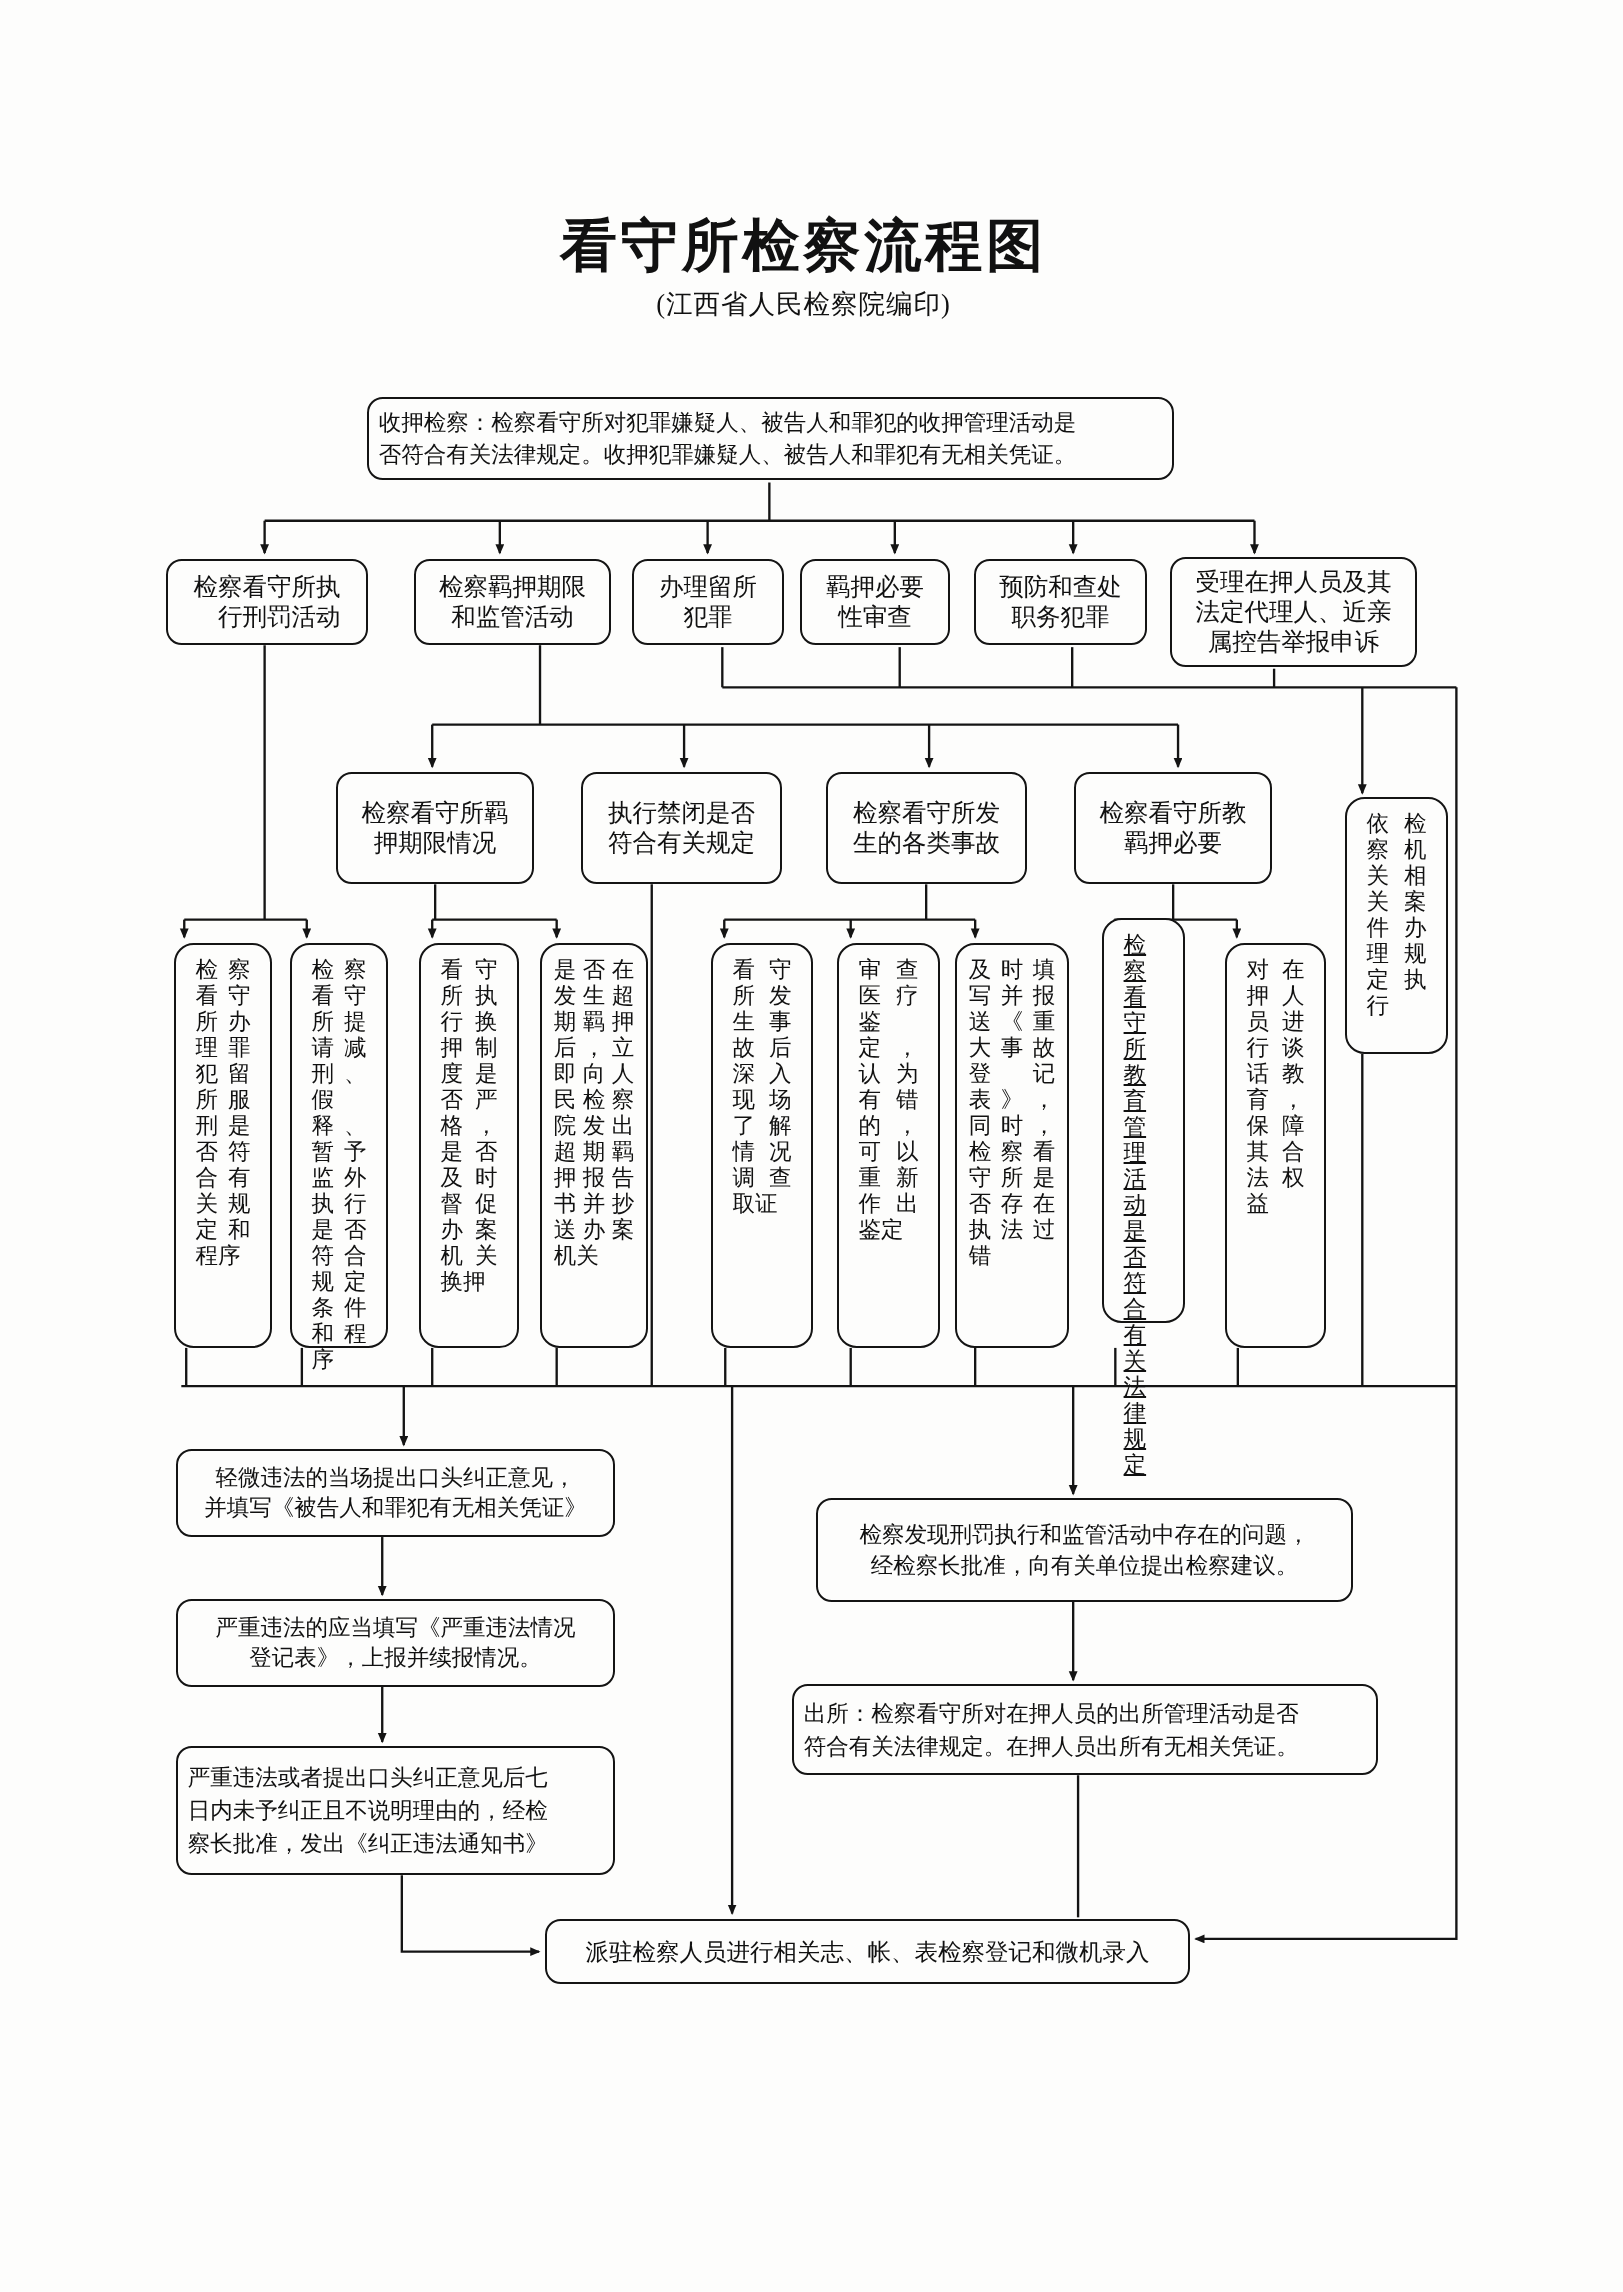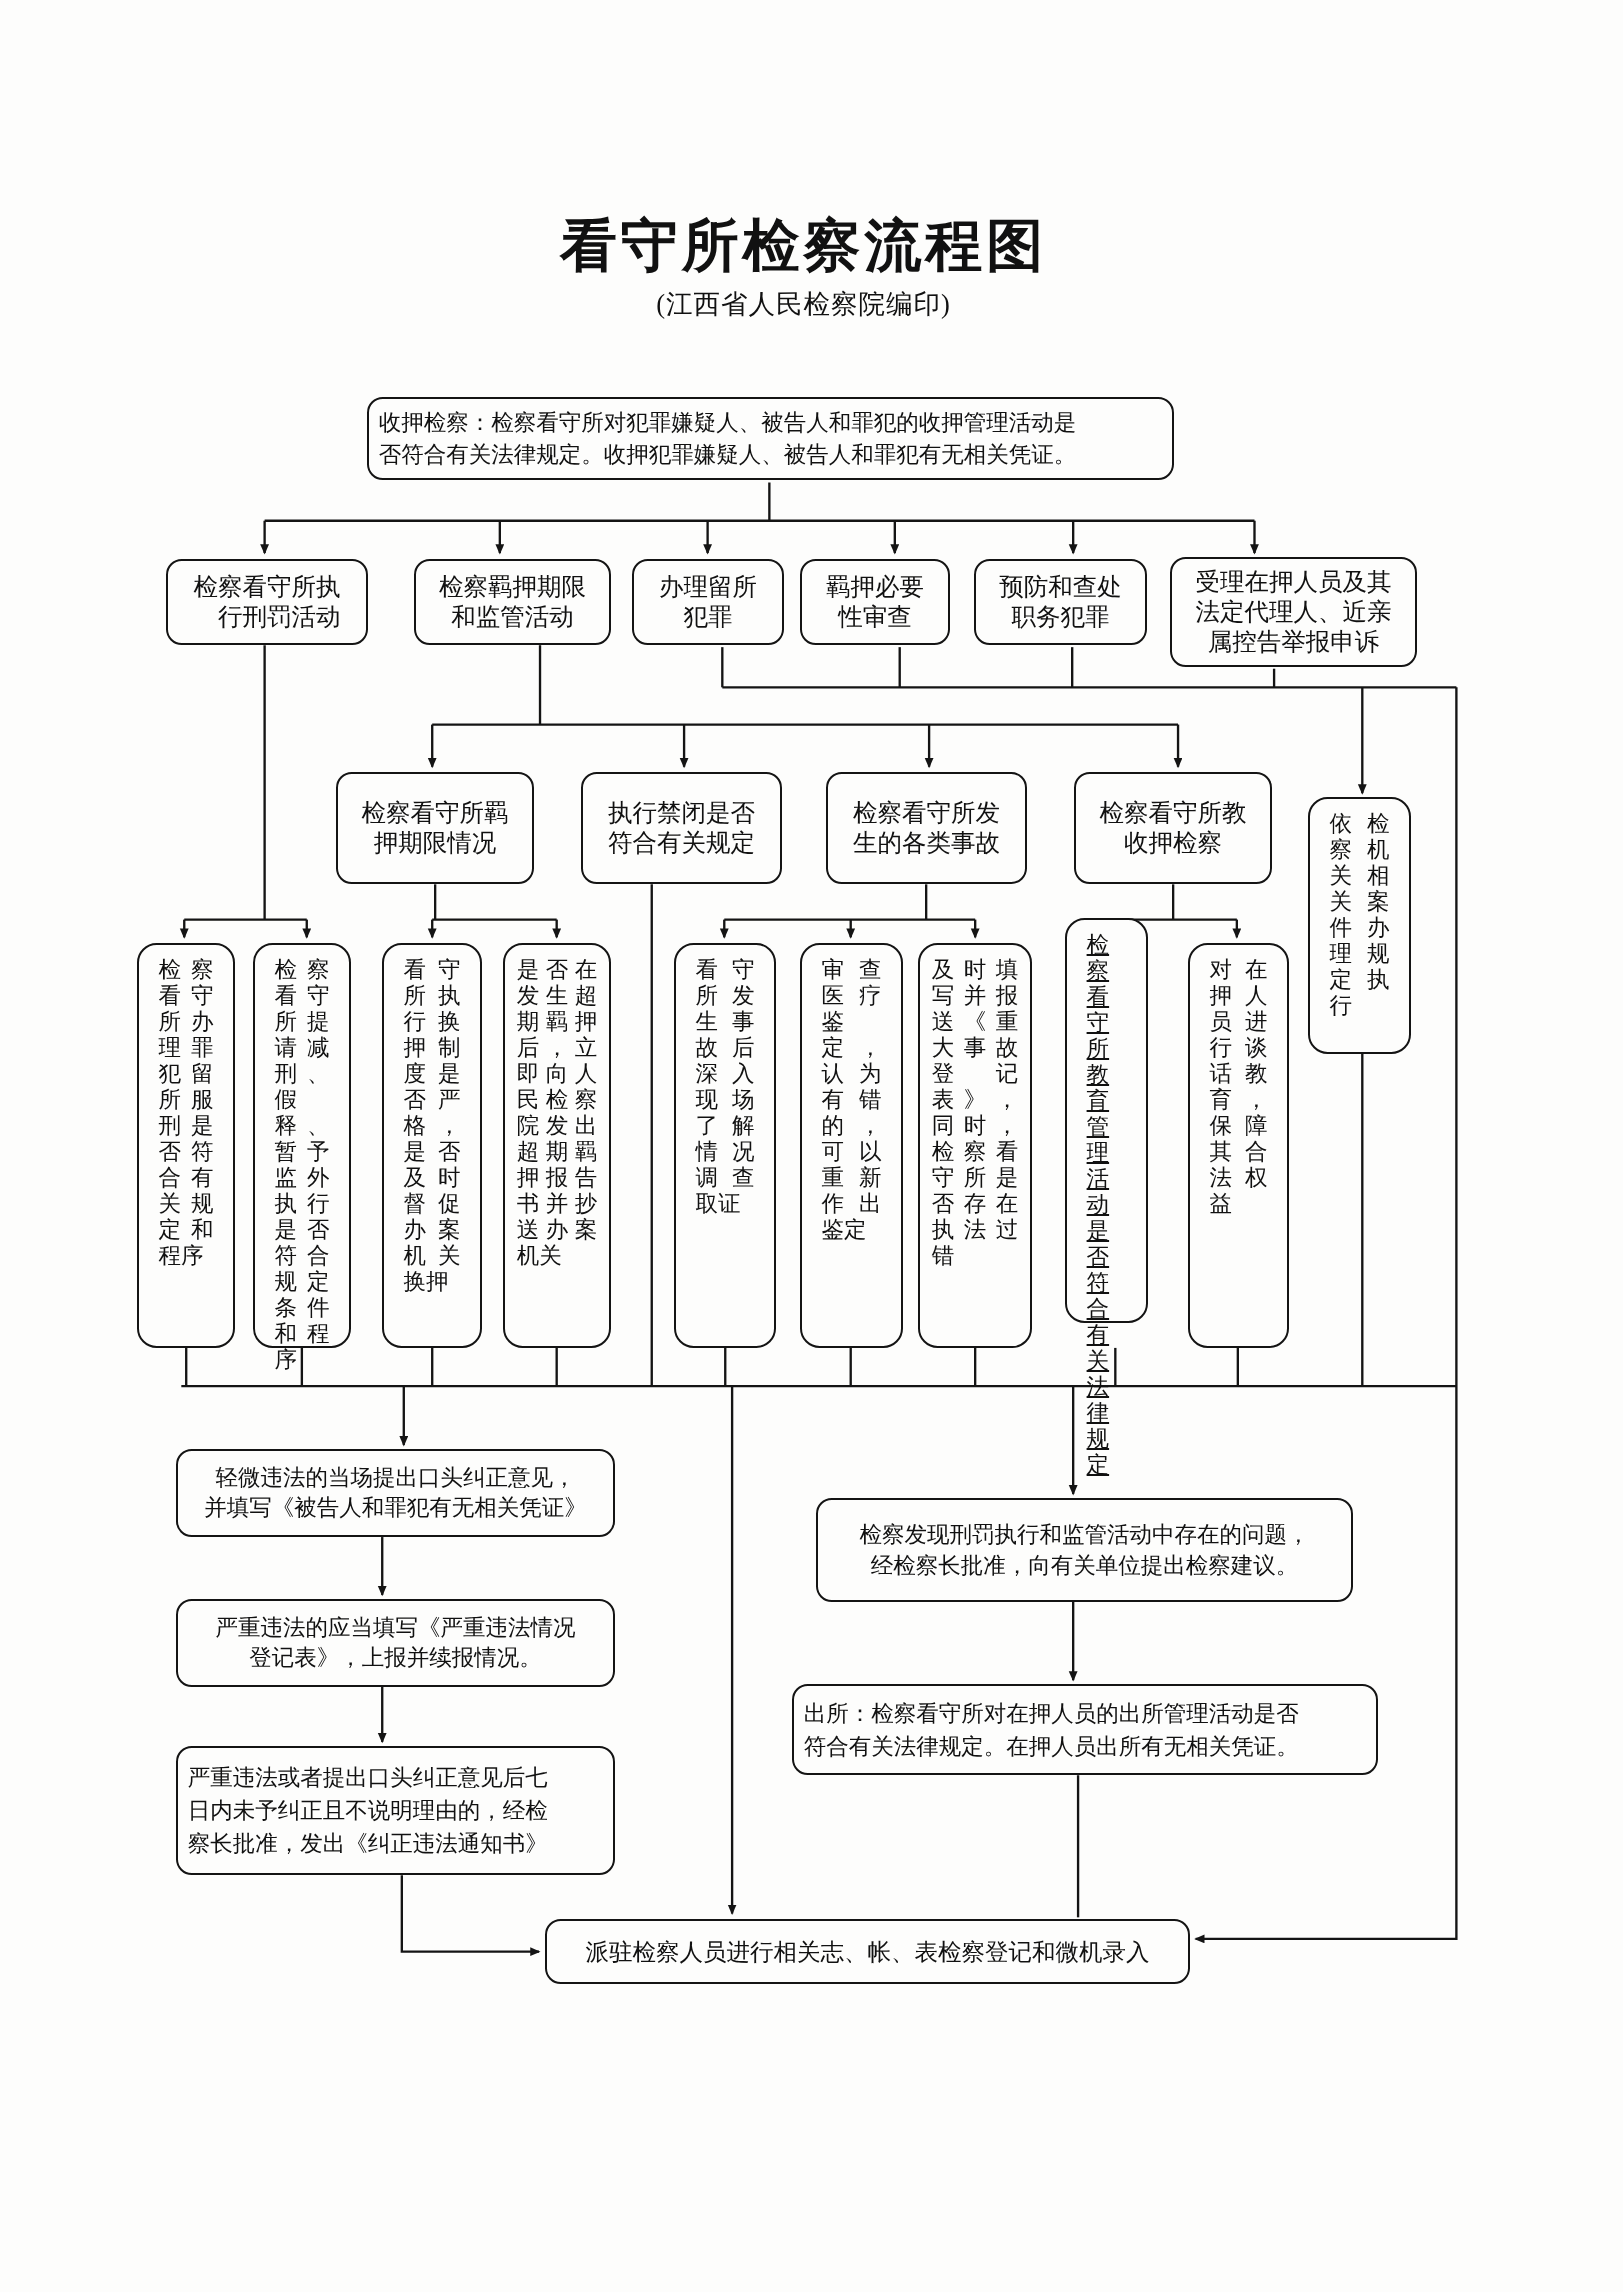--- a/index.html
+++ b/index.html
@@ -9,21 +9,21 @@
          font-size:57px;font-weight:700;letter-spacing:3.9px;}
   #subtitle{position:absolute;left:0;top:286px;width:1607px;text-align:center;
             font-size:26.5px;letter-spacing:1px;}
   #wires{position:absolute;left:0;top:0;width:1623px;height:2293px;}
   .node{position:absolute;box-sizing:border-box;border:2.5px solid #141414;border-radius:15.7px;
         background:#fdfdfc;display:flex;align-items:center;justify-content:center;
         white-space:pre-line;text-align:center;line-height:30px;font-size:24.5px;padding:5.9px 9.8px;}
   .node.left{text-align:left;justify-content:flex-start;}
   .node.narrow,.node.narrow3{display:block;text-align:justify;text-justify:inter-character;
         word-break:break-all;white-space:normal;border-radius:19.6px;
-        font-size:22.5px;line-height:26px;padding:11.8px 19.6px 0 19.6px;}
+        font-size:22.5px;line-height:26px;padding:11.8px 19.6px 0 19.6px;margin-left:37px;}
   .node.narrow3{padding:11.8px 11.8px 0 11.8px;}
   polyline{fill:none;stroke:#141414;stroke-width:2.4;}
 </style>
 </head>
 <body>
 
 <div id="page">
   <div id="subtitle">(江西省人民检察院编印)</div>
   <div id="title">看守所检察流程图</div>
   <svg id="wires" viewBox="0 0 1656 2339" xmlns="http://www.w3.org/2000/svg">
@@ -107,21 +107,21 @@
       <div class="node round" style="left: 1170px; top: 557px; width: 247px; height: 110px; font-size: 24.5px;">受理在押人员及其
 法定代理人、近亲
 属控告举报申诉</div>
       <div class="node round" style="left: 336px; top: 772px; width: 198px; height: 112px; font-size: 24.5px;">检察看守所羁
 押期限情况</div>
       <div class="node round" style="left: 581px; top: 772px; width: 201px; height: 112px; font-size: 24.5px;">执行禁闭是否
 符合有关规定</div>
       <div class="node round" style="left: 826px; top: 772px; width: 201px; height: 112px; font-size: 24.5px;">检察看守所发
 生的各类事故</div>
       <div class="node round" style="left: 1074px; top: 772px; width: 198px; height: 112px; font-size: 24.5px;">检察看守所教
-收押检察</div>
+羁押必要</div>
       <div class="node narrow" style="left: 1308px; top: 797px; width: 103px; height: 257px;">依检察机关相关案件办理规定执行</div>
       <div class="node narrow" style="left: 137px; top: 943px; width: 98px; height: 405px;">检察看守所办理罪犯留所服刑是否符合有关规定和程序</div>
       <div class="node narrow" style="left: 253px; top: 943px; width: 98px; height: 405px;">检察看守所提请减刑、假释、暂予监外执行是否符合规定条件和程序</div>
       <div class="node narrow" style="left: 382px; top: 943px; width: 100px; height: 405px;">看守所执行换押制度是否严格，是否及时督促办案机关换押</div>
       <div class="node narrow3" style="left: 503px; top: 943px; width: 108px; height: 405px;">是否在发生超期羁押后，立即向人民检察院发出超期羁押报告书并抄送办案机关</div>
       <div class="node narrow" style="left: 674px; top: 943px; width: 102px; height: 405px;">看守所发生事故后深入现场了解情况调查取证</div>
       <div class="node narrow" style="left: 800px; top: 943px; width: 103px; height: 405px;">审查医疗鉴定，认为有错的，可以重新作出鉴定</div>
       <div class="node narrow3" style="left: 918px; top: 943px; width: 114px; height: 405px;">及时填写并报送《重大事故登记表》，同时，检察看守所是否存在执法过错</div>
       <div class="node narrow" style="left: 1065px; top: 918px; width: 83px; height: 405px; text-decoration: underline;">检察看守所教育管理活动是否符合有关法律规定</div>
       <div class="node narrow" style="left: 1188px; top: 943px; width: 101px; height: 405px;">对在押人员进行谈话教育，保障其合法权益</div>

